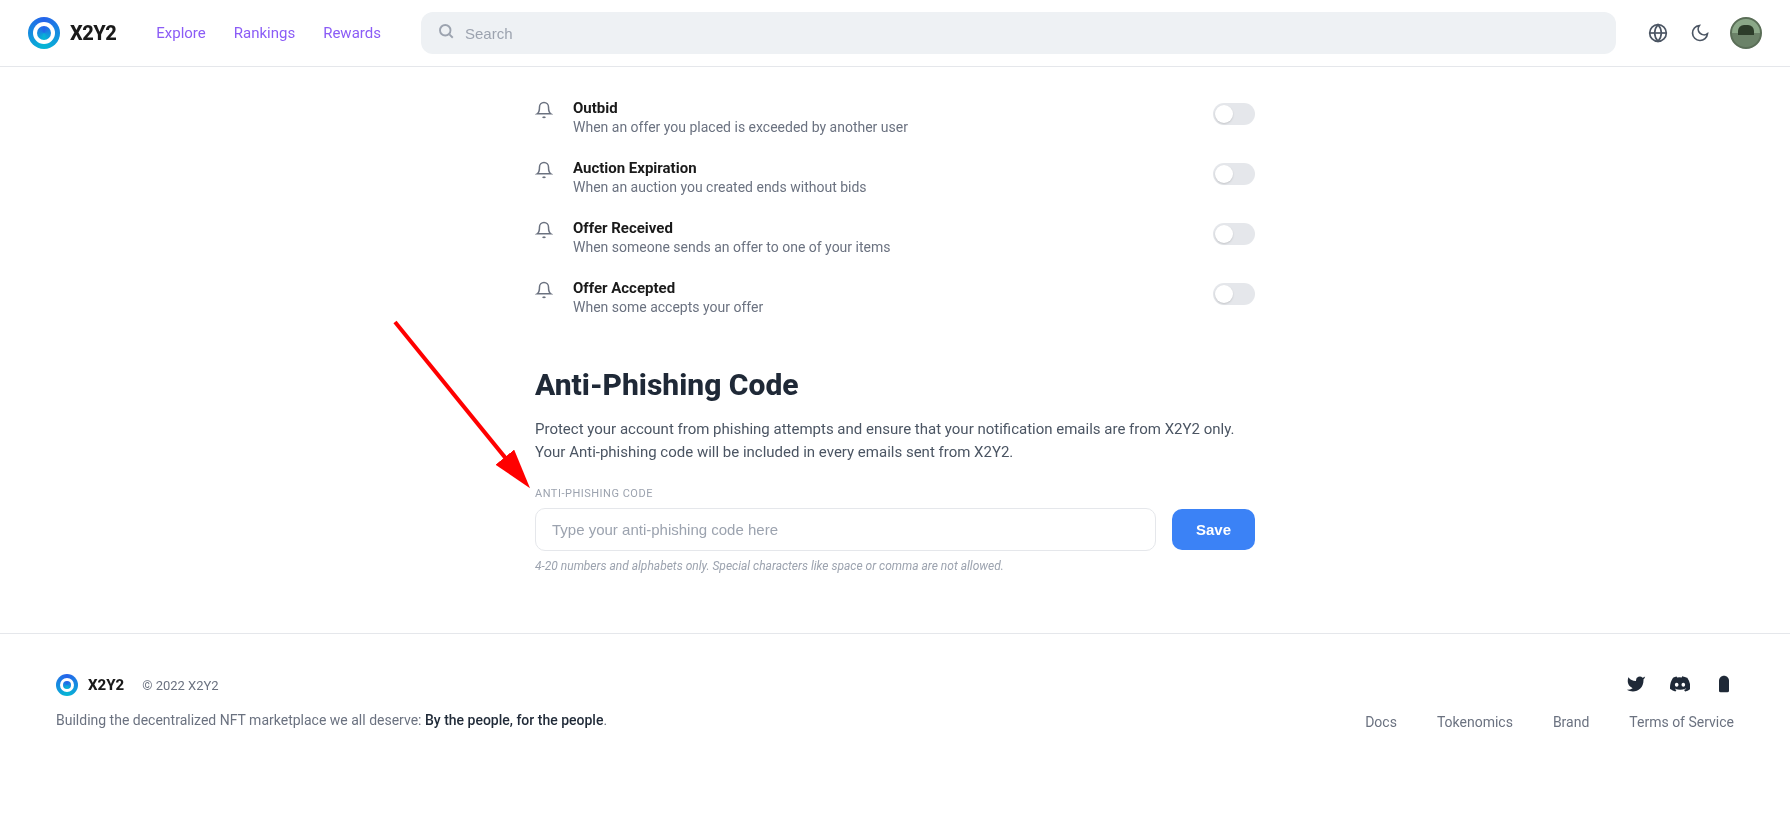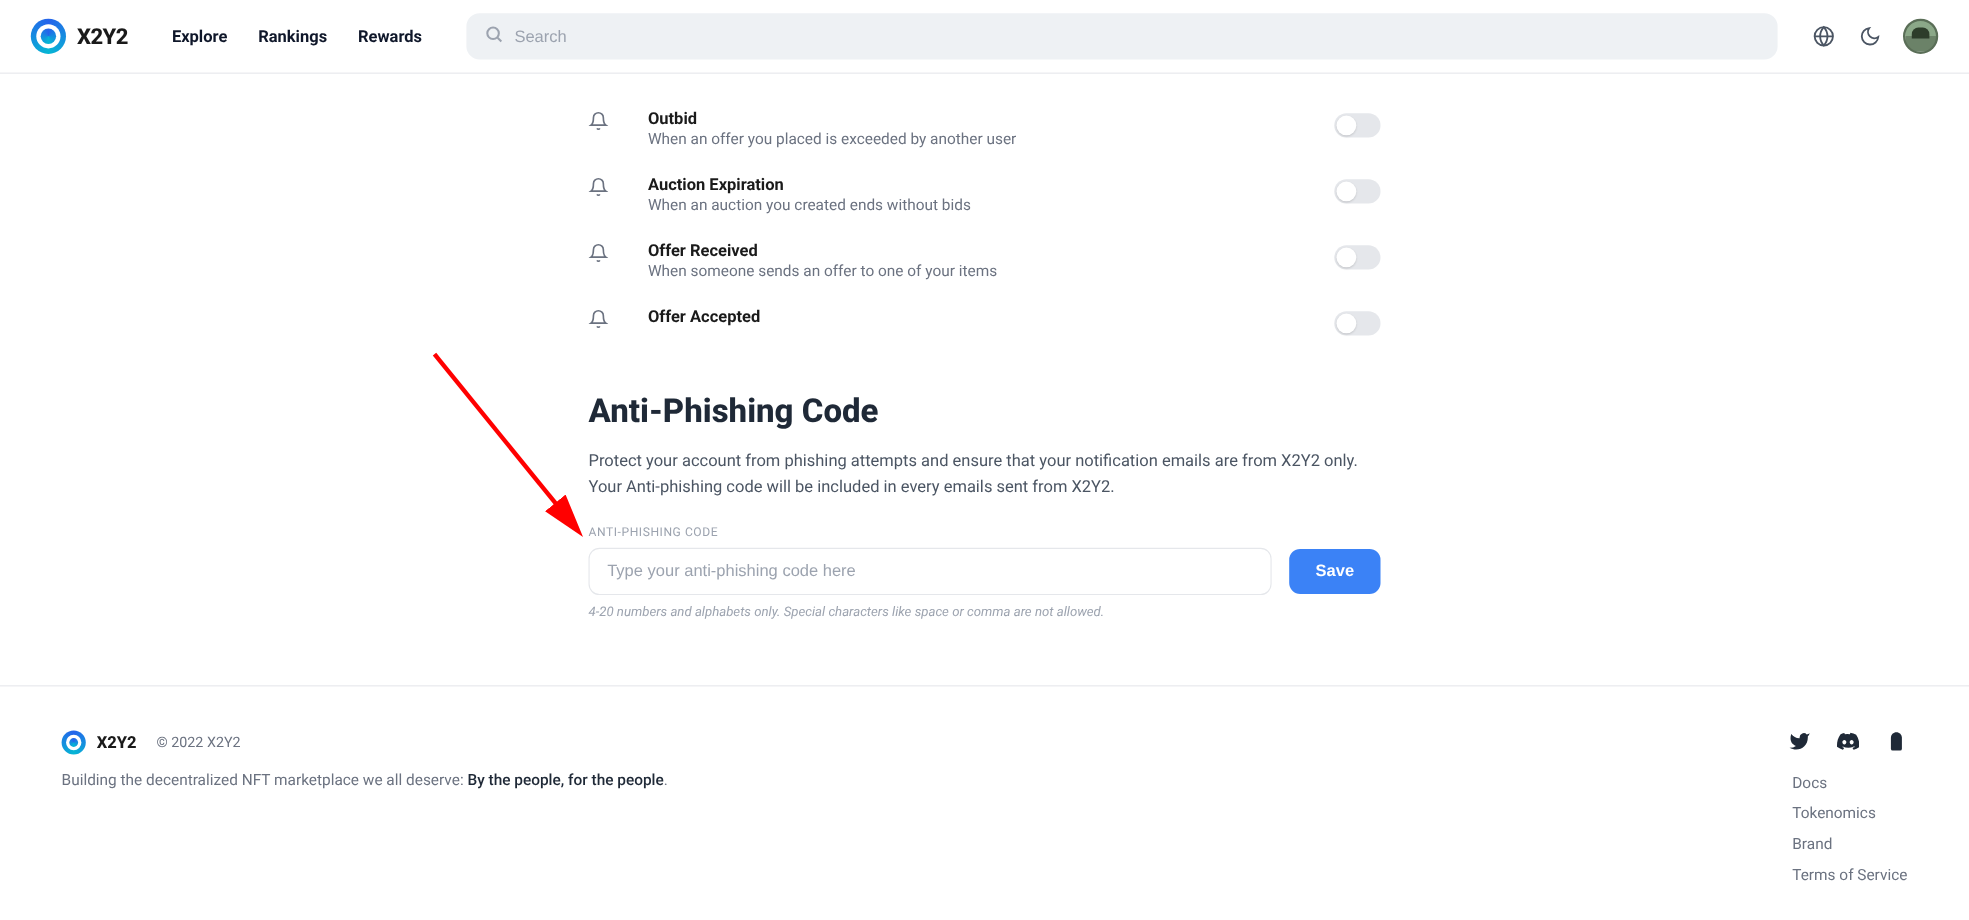--- a/index.html
+++ b/index.html
@@ -51,22 +51,22 @@
   font-weight: 800;
   letter-spacing: -0.5px;
 }
 .nav {
   display: flex;
   gap: 28px;
   margin-left: 20px;
 }
 .nav-item {
   font-size: 15px;
-  font-weight: 700;
-  color: #0f172a;
+  font-weight: 400;
+  color: #8b5cf6;
   cursor: pointer;
 }
 .search-wrap {
   flex: 1;
   margin-left: 20px;
   margin-right: 10px;
   display: flex;
   align-items: center;
   background: #eef1f4;
   border-radius: 12px;
@@ -120,21 +120,21 @@
 .main {
   max-width: 720px;
   margin: 0 auto;
   padding: 20px 0 60px 0;
   position: relative;
 }
 .notif-row {
   display: flex;
   align-items: flex-start;
   padding: 12px 0;
-  gap: 34px;
+  gap: 18px;
   justify-content: space-between;
 }
 .notif-icon {
   width: 20px;
   color: #6b7280;
   margin-top: 2px;
 }
 .notif-content {
   flex: 1;
 }
@@ -296,22 +296,21 @@
   gap: 24px;
 }
 .social-icons .sicon {
   width: 20px;
   height: 20px;
   color: #1f2937;
   cursor: pointer;
 }
 .footer-links {
   display: flex;
-  gap: 12px;
-  flex-direction: column;
+  gap: 40px;
 }
 .footer-link {
   font-size: 14px;
   color: #6b7280;
   cursor: pointer;
 }
 </style>
 </head>
 <body>
 
@@ -406,20 +405,21 @@
 
   <div class="notif-row">
     <span class="notif-icon">
       <svg width="18" height="18" viewBox="0 0 24 24" fill="none" stroke="currentColor" stroke-width="2">
           <path d="M18 8A6 6 0 0 0 6 8c0 7-3 9-3 9h18s-3-2-3-9"></path>
           <path d="M13.73 21a2 2 0 0 1-3.46 0"></path>
         </svg>
     </span>
     <div class="notif-content">
       <div class="notif-title">Offer Accepted</div>
+      <div class="notif-desc">When some accepts your offer</div>
     </div>
     <div class="toggle"></div>
   </div>
 
   <h2 class="section-title">Anti-Phishing Code</h2>
   <p class="section-desc">Protect your account from phishing attempts and ensure that your notification emails are from X2Y2 only. Your Anti-phishing code will be included in every emails sent from X2Y2.</p>
 
   <div class="field-label">ANTI-PHISHING CODE</div>
   <div class="input-row">
     <input class="code-input" type="text" placeholder="Type your anti-phishing code here" style="">

